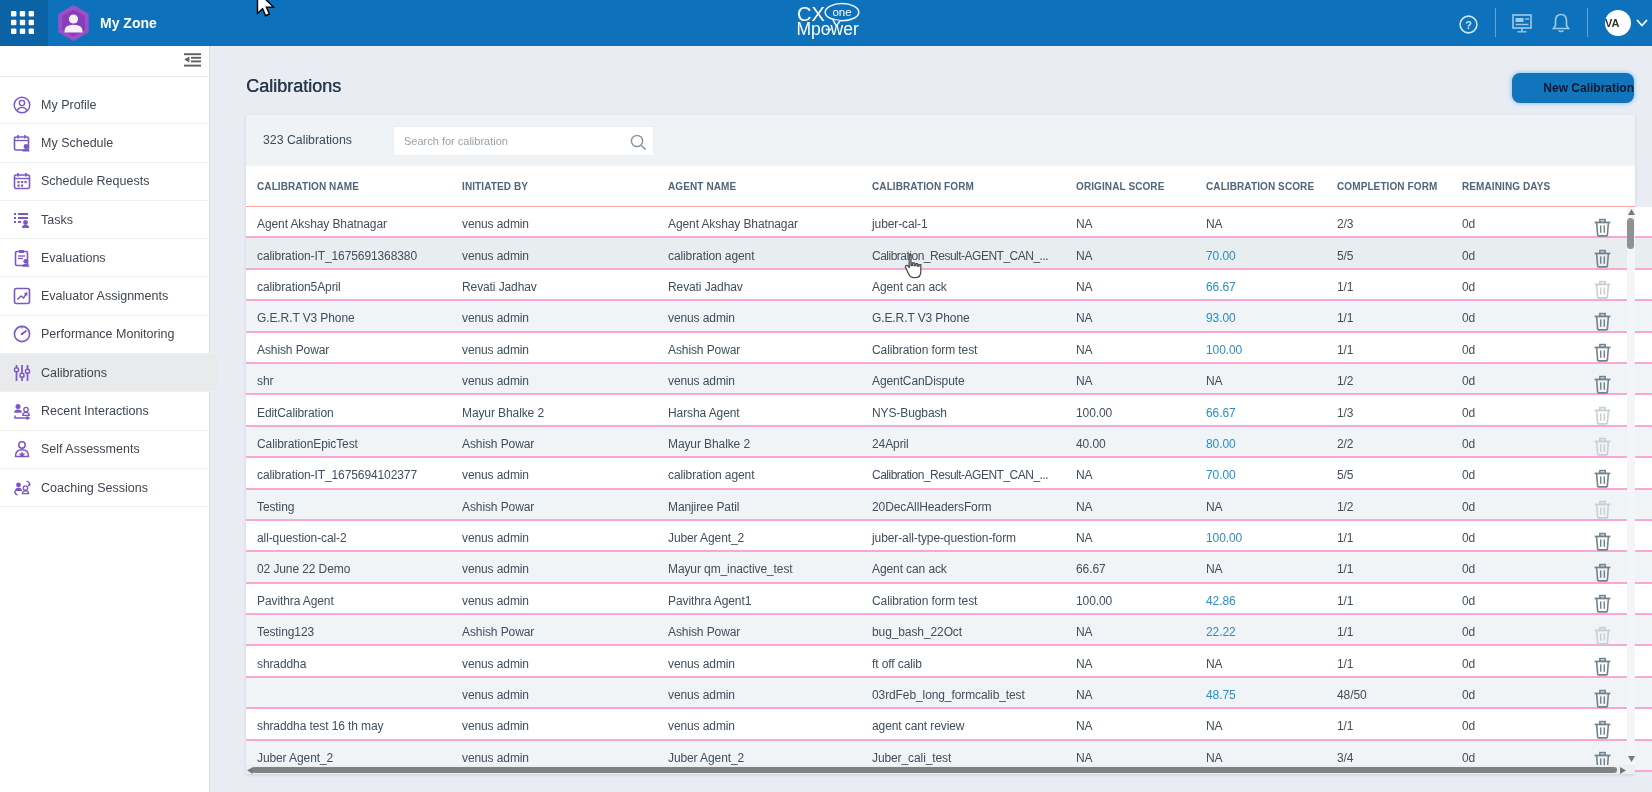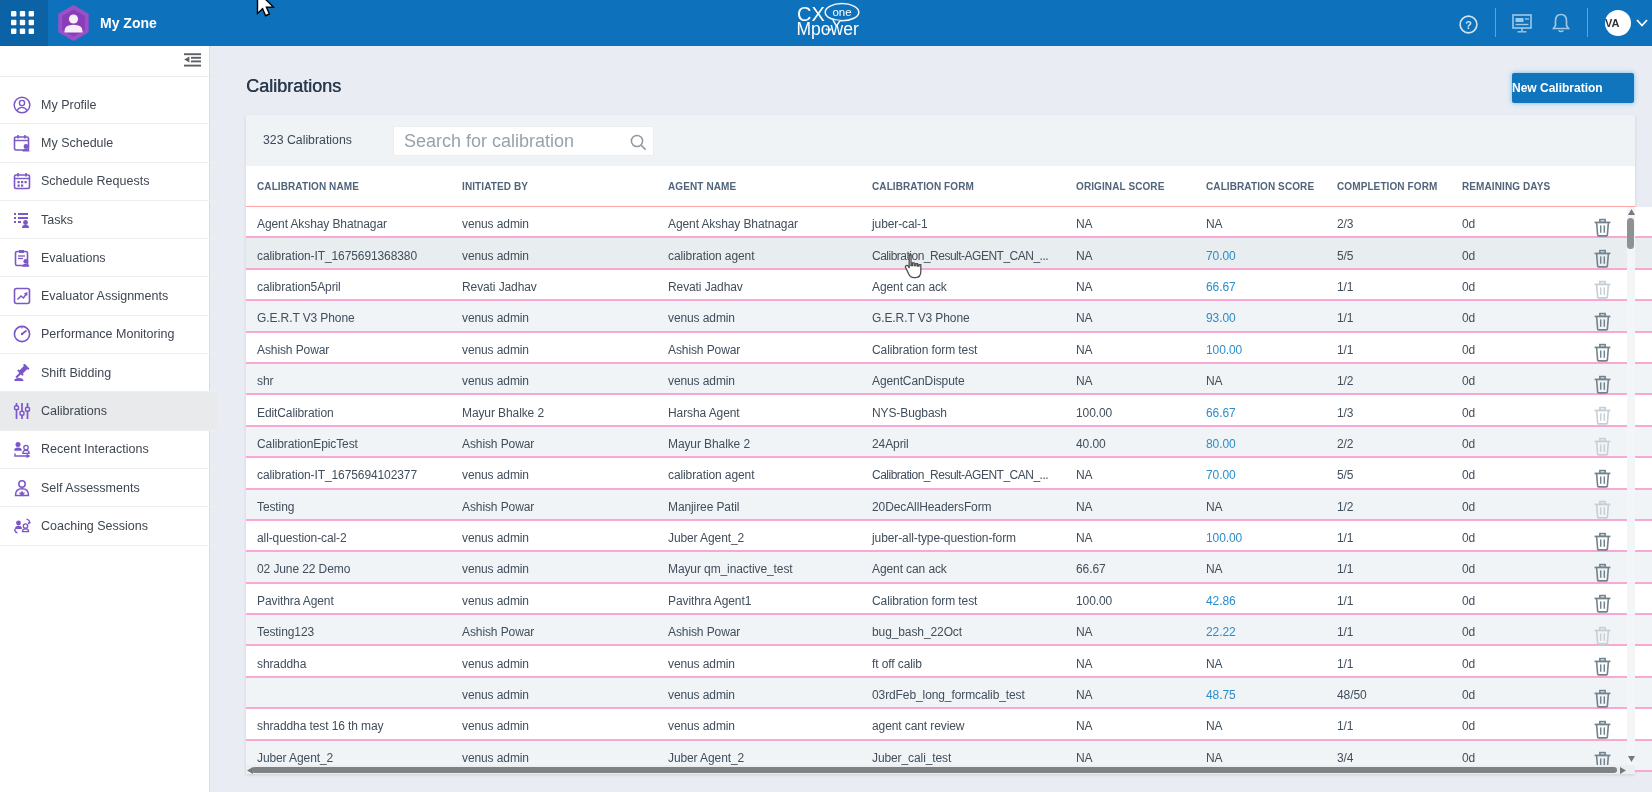--- a/index.html
+++ b/index.html
@@ -15,26 +15,26 @@
 .sidebar{position:absolute;left:0;top:46px;width:210px;height:746px;background:#fff;border-right:1px solid #d9dde2}
 .sidetop{position:absolute;left:0;top:0;width:218px;height:31px;border-bottom:1px solid #e7e9eb}
 .menu{position:absolute;left:0;top:40px;width:218px}
 .mi{position:relative;height:38.3px;border-bottom:1px solid #efefef;display:flex;align-items:center}
 .mi .ic{position:absolute;left:13px;top:50%;margin-top:-9px;width:18px;height:18px}
 .mi .lb{position:absolute;left:41px;top:0;height:100%;display:flex;align-items:center;font-size:12.5px;color:#3e4651}
 .mi.sel{background:#e9eaeb}
 
 .content{position:absolute;left:219px;top:46px;width:1433px;height:746px;background:#e9edf3}
 .title{position:absolute;left:27px;top:30px;font-size:18px;font-weight:normal;color:#2a3b4d;text-shadow:0.4px 0 0 #2a3b4d}
-.newbtn{position:absolute;left:1293px;top:27px;width:122px;height:30px;background:#1175bd;border-radius:2px;color:#ffffff;font-size:12px;font-weight:bold;text-align:left;line-height:30px;box-shadow:0 0 5px rgba(80,170,235,.8)}
+.newbtn{position:absolute;left:1293px;top:27px;width:122px;height:30px;background:#1175bd;border-radius:8px;color:#0f172a;font-size:12px;font-weight:bold;text-align:right;line-height:30px;box-shadow:0 0 5px rgba(80,170,235,.8)}
 .card{position:absolute;left:27px;top:69px;width:1389px;height:659px;background:#fff;box-shadow:0 1px 3px rgba(0,0,0,.12)}
 .toolbar{position:absolute;left:0;top:0;width:1389px;height:51px;background:#f0f3f6}
 .count{position:absolute;left:17px;top:0;height:51px;line-height:51px;font-size:12.3px;color:#3b4a59}
 .search{position:absolute;left:147px;top:11px;width:261px;height:30px;background:#fff;border:1px solid #eceff2}
-.search .ph{position:absolute;left:10px;top:0;height:28px;line-height:28px;font-size:18px;color:#98a2ab}
+.search .ph{position:absolute;left:10px;top:0;height:28px;line-height:28px;font-size:11px;color:#98a2ab}
 .thead{position:absolute;left:0;top:51px;width:1389px;height:41px;background:#fff;border-bottom:1px solid #fca5a5}
 .th{position:absolute;top:0;height:41px;display:flex;align-items:center;font-size:10px;font-weight:bold;color:#51657a;letter-spacing:.1px}
 .rows{position:absolute;left:0;top:92px;width:1389px}
 .tr{position:relative;width:1531px;height:31.4px;border-bottom:2px solid #f9a8d4;background:#fff}
 .tr.alt{background:#f0f4f6}
 .tr.hov{background:#e8eef0}
 .td{position:absolute;top:2.5px;height:100%;display:flex;align-items:center;font-size:12px;letter-spacing:-0.1px;color:#414e5c;white-space:nowrap}
 .td.bl{color:#2b8dca}
 .trash{position:absolute;left:1347px;top:50%;margin-top:-4px;width:19px;height:19px}
 
@@ -203,32 +203,20 @@
       </div>
       <div class="mi">
         <svg class="ic" viewBox="0 0 18 18">
           <circle cx="9" cy="9" r="7.6" fill="none" stroke="#7b57c9" stroke-width="1.6"></circle>
           <path d="M9 9 L13.5 5.5" stroke="#7b57c9" stroke-width="1.7"></path>
           <circle cx="9" cy="9" r="1.2" fill="#7b57c9"></circle>
           <line x1="9" y1="1.8" x2="9" y2="3.4" stroke="#7b57c9" stroke-width="1.2"></line>
         </svg>
         <span class="lb">Performance Monitoring</span>
       </div>
-      <div class="mi">
-        <svg class="ic" viewBox="0 0 18 18">
-          <g transform="rotate(45 10 6)">
-            <rect x="7.7" y="1" width="4.6" height="9" rx="0.8" fill="#7b57c9"></rect>
-            <rect x="6.3" y="0.4" width="7.4" height="2" rx="0.6" fill="#7b57c9"></rect>
-            <rect x="6.3" y="8.6" width="7.4" height="2" rx="0.6" fill="#7b57c9"></rect>
-          </g>
-          <line x1="8.2" y1="8.6" x2="3.2" y2="13.6" stroke="#7b57c9" stroke-width="2.1"></line>
-          <path d="M1.2 17 L10.5 17 Q10.5 14.1 5.8 14.1 Q1.2 14.1 1.2 17 Z" fill="#7b57c9"></path>
-        </svg>
-        <span class="lb">Shift Bidding</span>
-      </div>
       <div class="mi sel">
         <svg class="ic" viewBox="0 0 18 18">
           <g stroke="#7b57c9" stroke-width="1.7">
             <line x1="3.5" y1="1" x2="3.5" y2="17"></line>
             <line x1="9" y1="1" x2="9" y2="17"></line>
             <line x1="14.5" y1="1" x2="14.5" y2="17"></line>
           </g>
           <g fill="#fff" stroke="#7b57c9" stroke-width="1.5">
             <rect x="1.6" y="4" width="3.8" height="3.6" rx="0.8"></rect>
             <rect x="7.1" y="9.5" width="3.8" height="3.6" rx="0.8"></rect>

